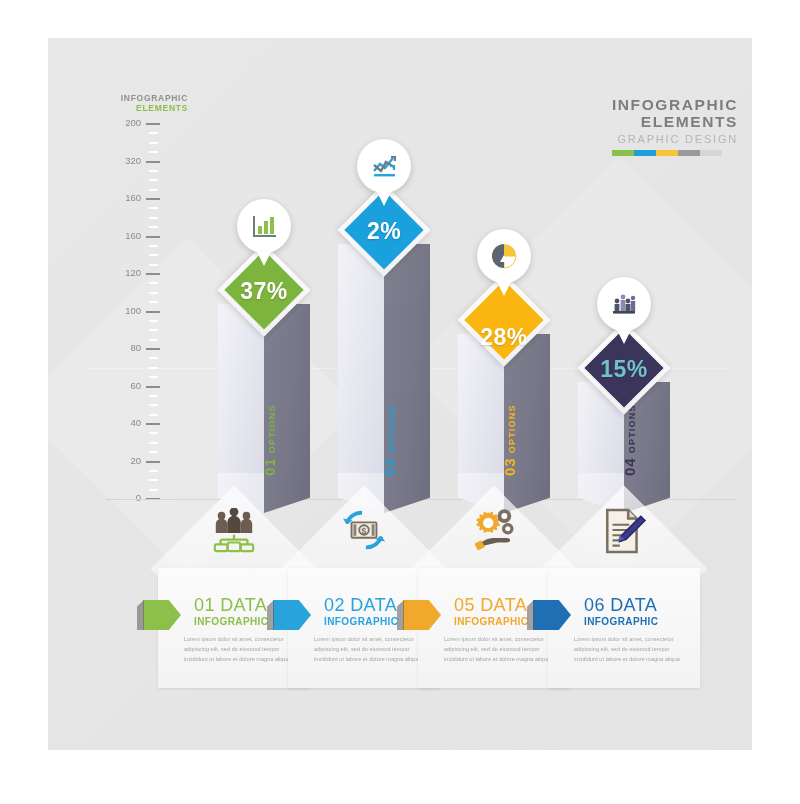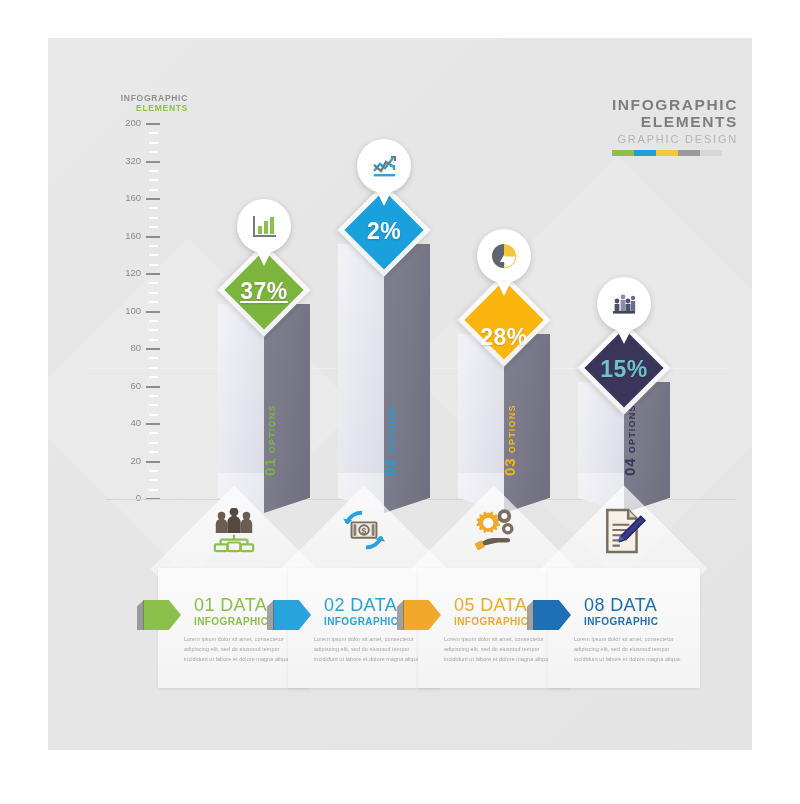--- a/index.html
+++ b/index.html
@@ -183,21 +183,21 @@
       <div class="bar" style="left: 170px; top: 266px; width: 92px; height: 209px;">
         <div class="left" style="height: 169px;"></div>
         <div class="right" style="height: 169px;"></div>
         <div class="tipL" style="top: 169px;"></div>
         <div class="tipR" style="top: 169px;"></div>
       </div>
       <div class="vopt" style="color: rgb(127, 179, 66); left: 230px; top: 421px;"><span class="num">01</span> <span class="word">OPTIONS</span></div>
       <div class="dtop" style="left: 183px; top: 219px; background: linear-gradient(135deg, rgb(255, 255, 255), rgb(240, 240, 240));">
         <div class="inner" style="background: linear-gradient(135deg, rgb(127, 179, 66) 0%, rgb(127, 179, 66) 55%, rgb(127, 179, 66) 100%); filter: saturate(1.05);"></div>
       </div>
-      <div class="dval" style="left: 170px; top: 240px; color: rgb(255, 255, 255); text-decoration: underline;">37%</div>
+      <div class="dval" style="left: 170px; top: 240px; color: rgb(255, 255, 255);">37%</div>
       <div class="pin" style="left: 189px; top: 161px;">
         <svg width="26" height="26" viewBox="0 0 26 26">
           <g fill="none" stroke="#6f7b82" stroke-width="2">
             <path d="M3 3v20h22"></path>
           </g>
       <rect x="7" y="13" width="4" height="8" fill="#8cc04a"></rect>
       <rect x="13" y="8" width="4" height="13" fill="#8cc04a"></rect>
       <rect x="19" y="4" width="4" height="17" fill="#8cc04a"></rect>
         </svg>
       </div>
@@ -359,20 +359,20 @@
       <path d="M38 8l4 4-18 18-6 2 2-6z" fill="#3b3b8c" stroke="#2a2a66" stroke-width="1.6"></path>
       <path d="M18 26l-2 6 6-2z" fill="#5c5ca8"></path>
         </svg>
       </div>
       <div class="card" style="left: 500px;">
         <div class="arrow">
           <div class="body" style="background:linear-gradient(180deg,#1f6fb5,#1f6fb5);"></div>
           <div class="fold" style="background:#5a5a5a;"></div>
         </div>
         <div class="c-title">
-          <div class="a" style="color:#1f6fb5;">08 DATA</div>
+          <div class="a" style="color:#1f6fb5;">06 DATA</div>
           <div class="b" style="color:#1f6fb5;">INFOGRAPHIC</div>
         </div>
         <div class="c-body">Lorem ipsum dolor sit amet, consectetur adipiscing elit, sed do eiusmod tempor incididunt ut labore et dolore magna aliqua.</div>
       </div>
     </div>
 
 </div>
 
 </body></html>

